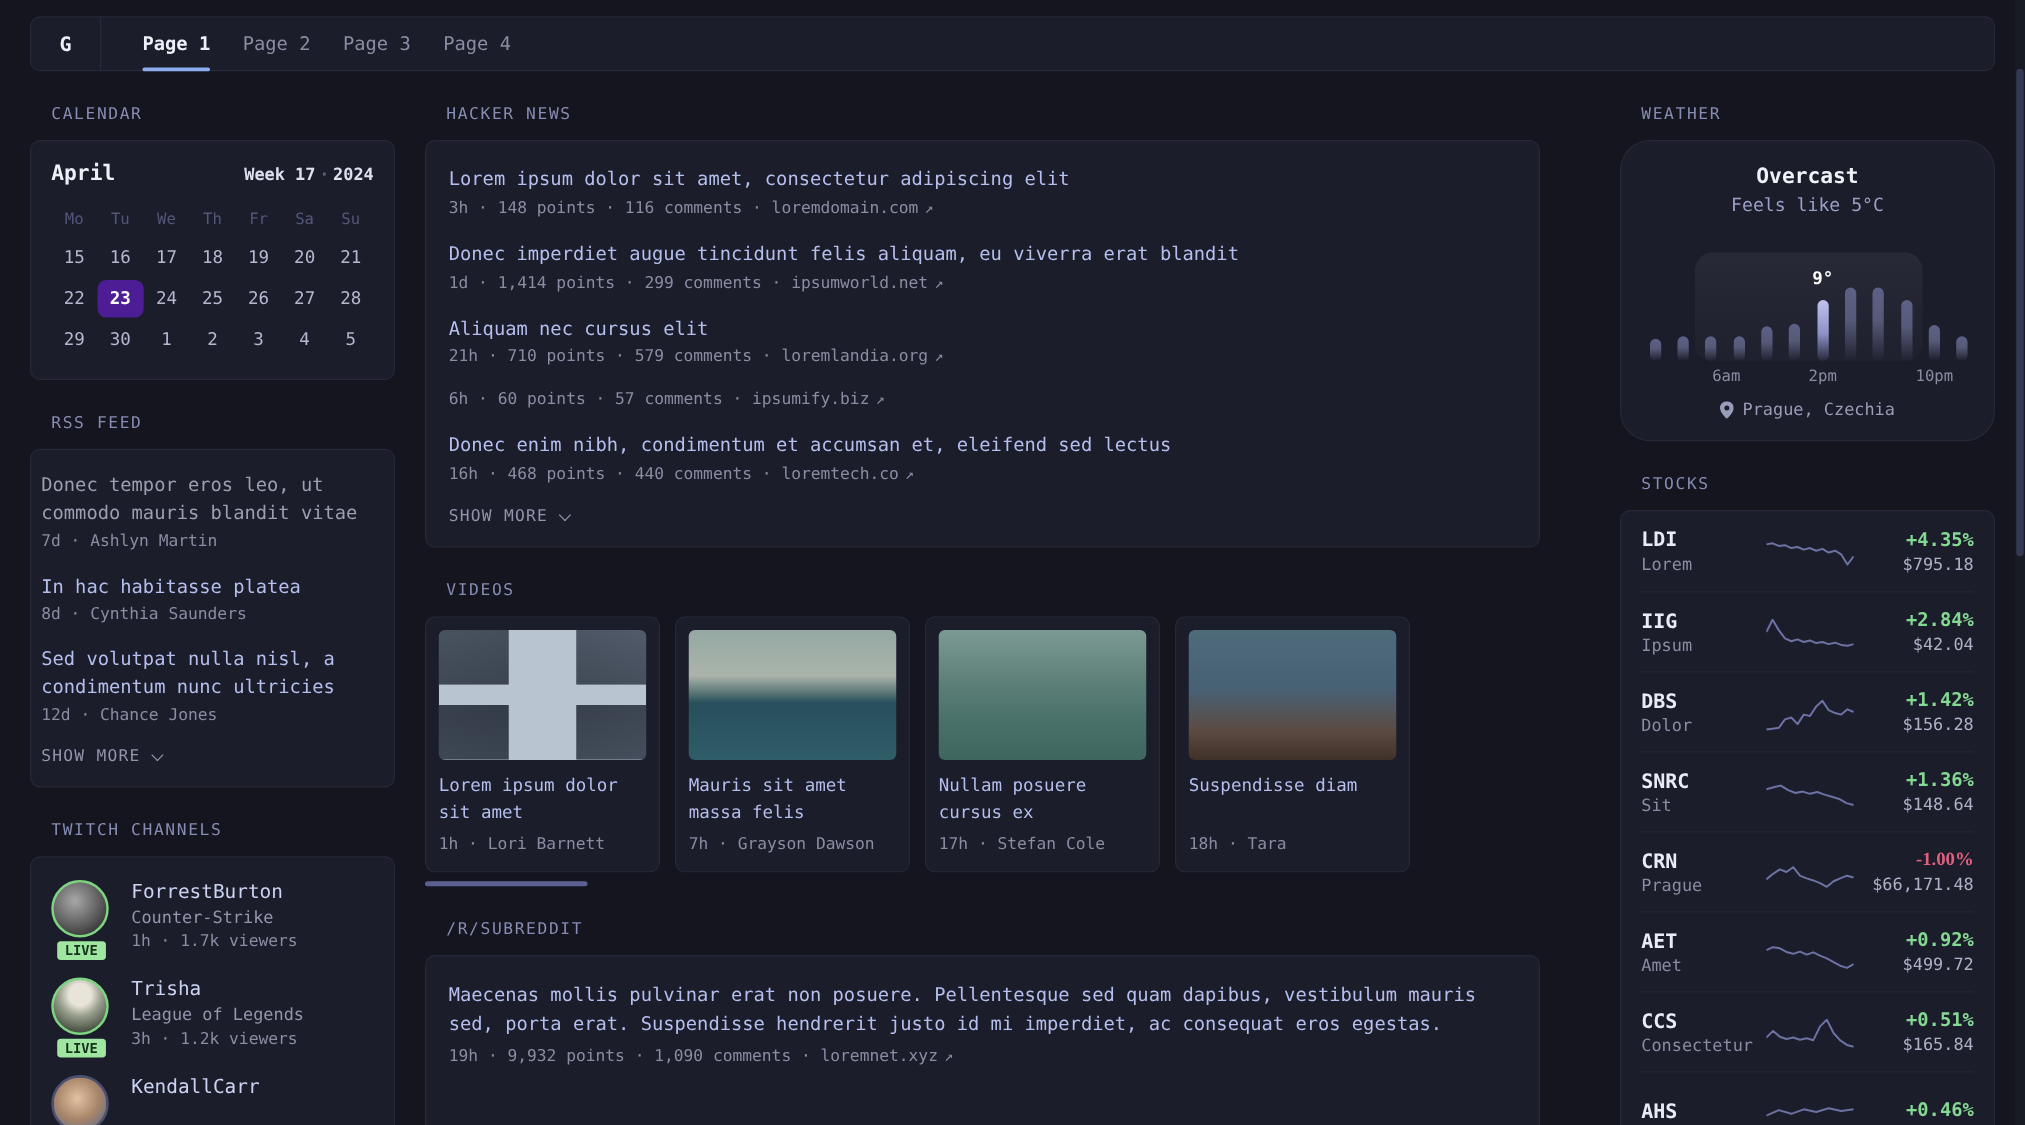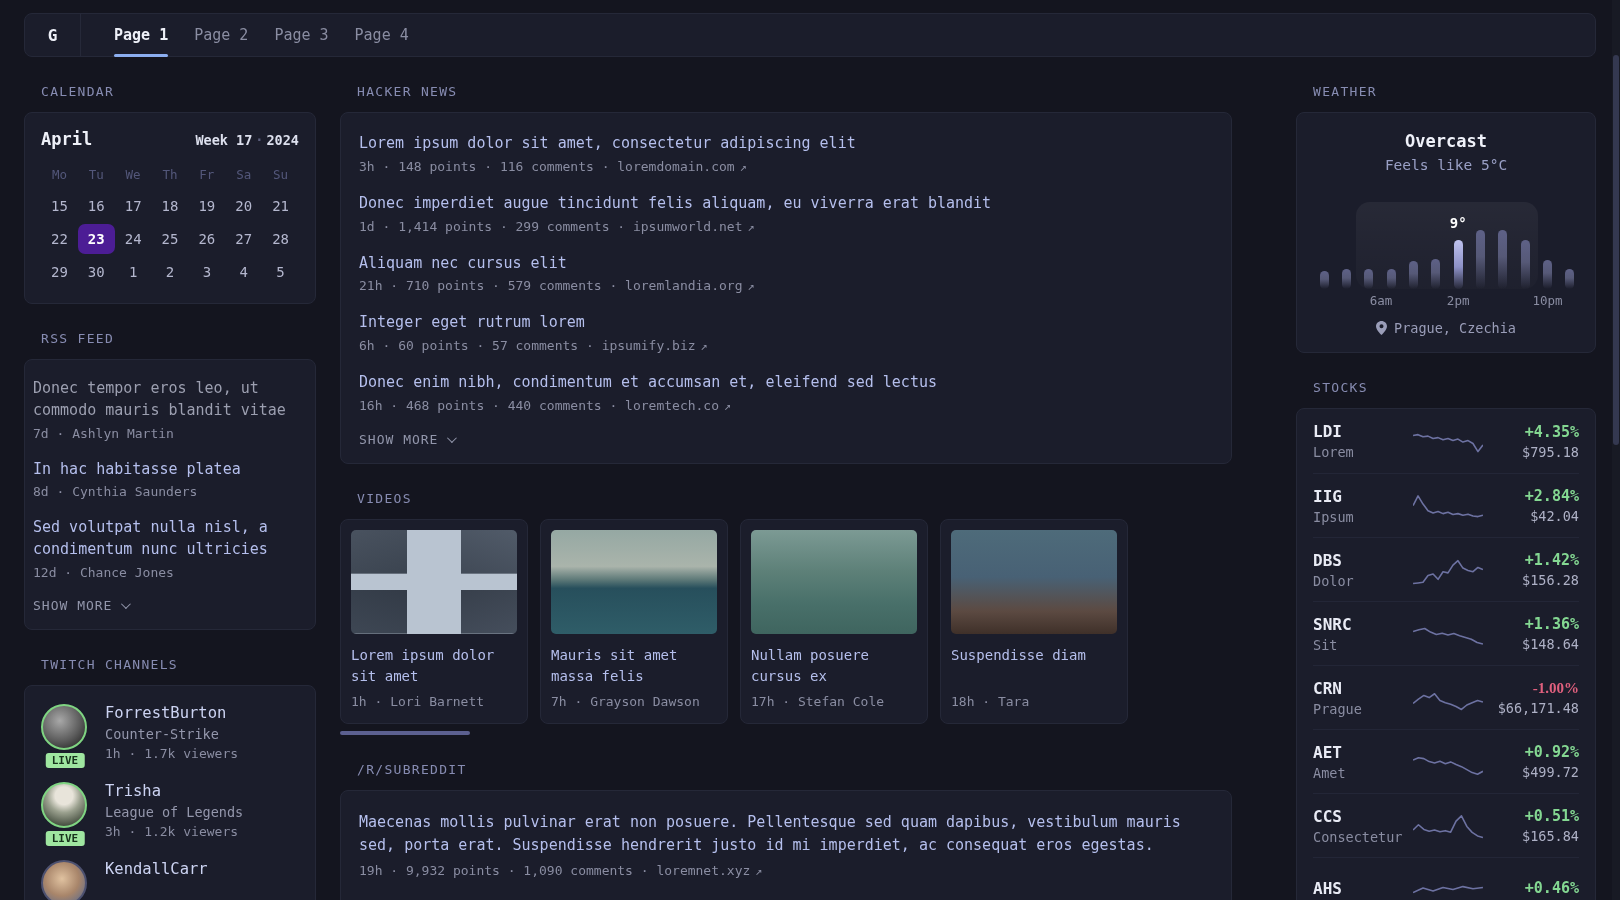--- a/index.html
+++ b/index.html
@@ -94,21 +94,21 @@
   .video-meta { font-size:13px; color:#8a8da2; margin-top:7px; white-space:nowrap; overflow:hidden; }
   .videos-scroll { position:relative; height:4px; margin-top:7px; }
   .videos-scroll-thumb { width:130px; height:4px; border-radius:2px; background:#5c6090; cursor:pointer; }
 
   
   .sub-card { padding:20px 18px; height:240px; }
   .sub-title { font-size:15px; line-height:1.55; color:#b5bfed; cursor:pointer; }
   .sub-meta { margin-top:6px; font-size:13px; color:#8a8da2; }
 
   
-  .weather-card { padding:18px 16px 16px; text-align:center; }
+  .weather-card { padding:18px 16px 16px; text-align:center;border-radius:24px; }
   .w-cond { font-size:17px; font-weight:bold; color:#f0f2fa; }
   .w-feels { margin-top:6px; font-size:14.5px; color:#9aa0c6; }
   .w-chart { position:relative; height:104px; margin-top:12px; }
   .w-daylight { position:absolute; bottom:0; height:87px; border-radius:14px;
                 background:linear-gradient(to bottom, rgba(255,255,255,0.055), rgba(255,255,255,0.015)); }
   .w-bar { position:absolute; bottom:0; width:9px; border-radius:4.5px;
            background:linear-gradient(to bottom,#5e6187 0%, #565977 45%, rgba(86,89,119,0) 100%); }
   .w-bar.hl { background:linear-gradient(to bottom,#c0c3ef 0%, #8d91c7 55%, rgba(141,145,199,0.05) 100%); }
   .w-temp { position:absolute; font-size:14px; font-weight:bold; color:#ffffff; transform:translateX(-50%); }
   .w-ticks { position:relative; height:16px; margin-top:4px; }
@@ -265,21 +265,20 @@
       </div>
       <div class="feed-item">
         <a class="item-title">Donec imperdiet augue tincidunt felis aliquam, eu viverra erat blandit</a>
         <div class="item-meta"><span>1d · 1,414 points · 299 comments · ipsumworld.net</span><span class="ext">↗</span></div>
       </div>
       <div class="feed-item">
         <a class="item-title">Aliquam nec cursus elit</a>
         <div class="item-meta"><span>21h · 710 points · 579 comments · loremlandia.org</span><span class="ext">↗</span></div>
       </div>
       <div class="feed-item">
-        <a class="item-title">Integer eget rutrum lorem</a>
         <div class="item-meta"><span>6h · 60 points · 57 comments · ipsumify.biz</span><span class="ext">↗</span></div>
       </div>
       <div class="feed-item">
         <a class="item-title">Donec enim nibh, condimentum et accumsan et, eleifend sed lectus</a>
         <div class="item-meta"><span>16h · 468 points · 440 comments · loremtech.co</span><span class="ext">↗</span></div>
       </div>
       <div class="show-more">
         <span>SHOW MORE</span>
         <span class="chev"></span>
       </div>

